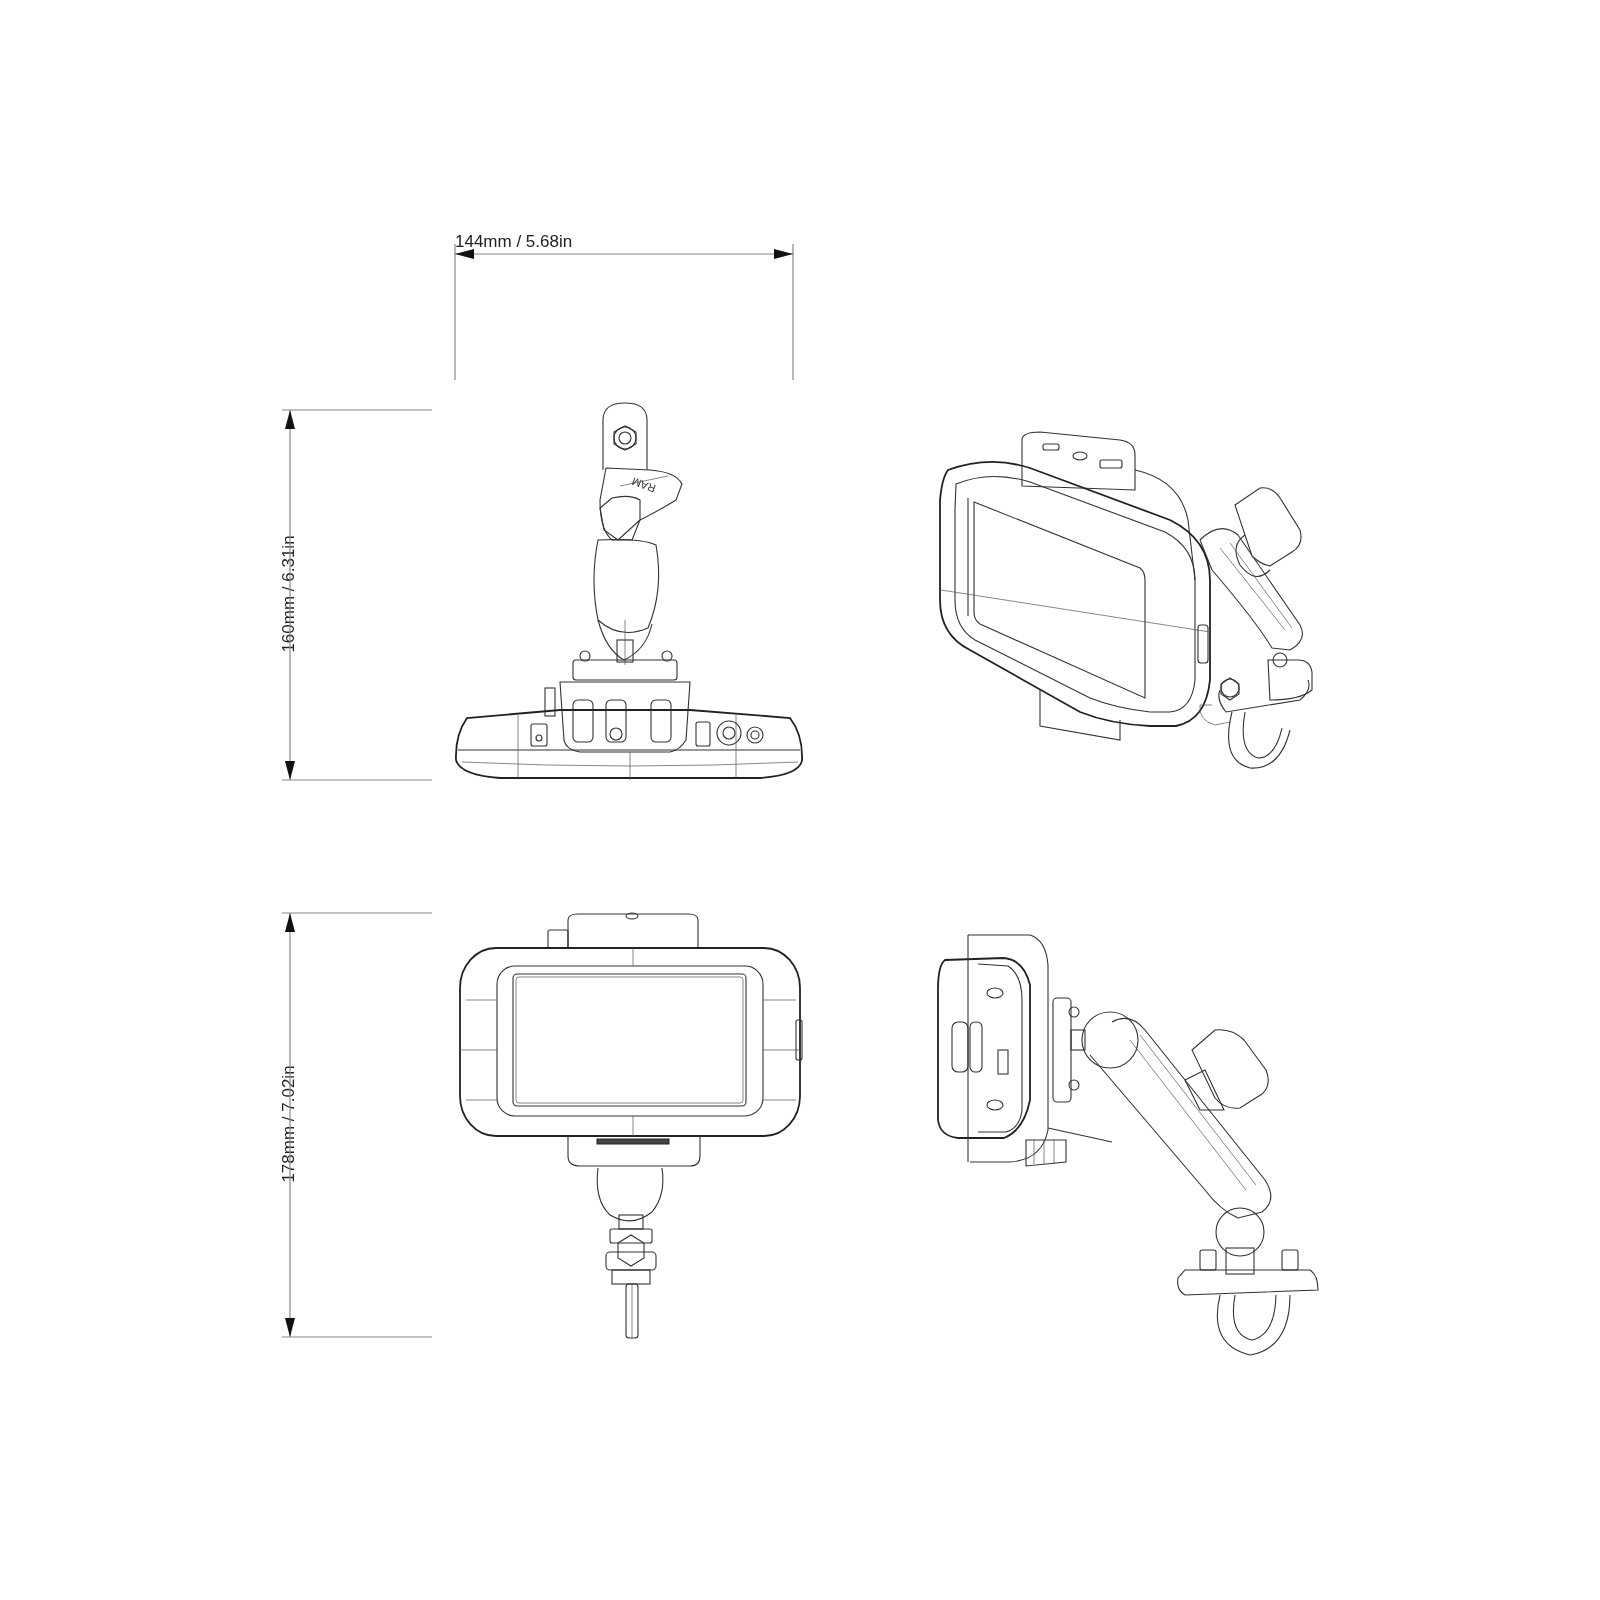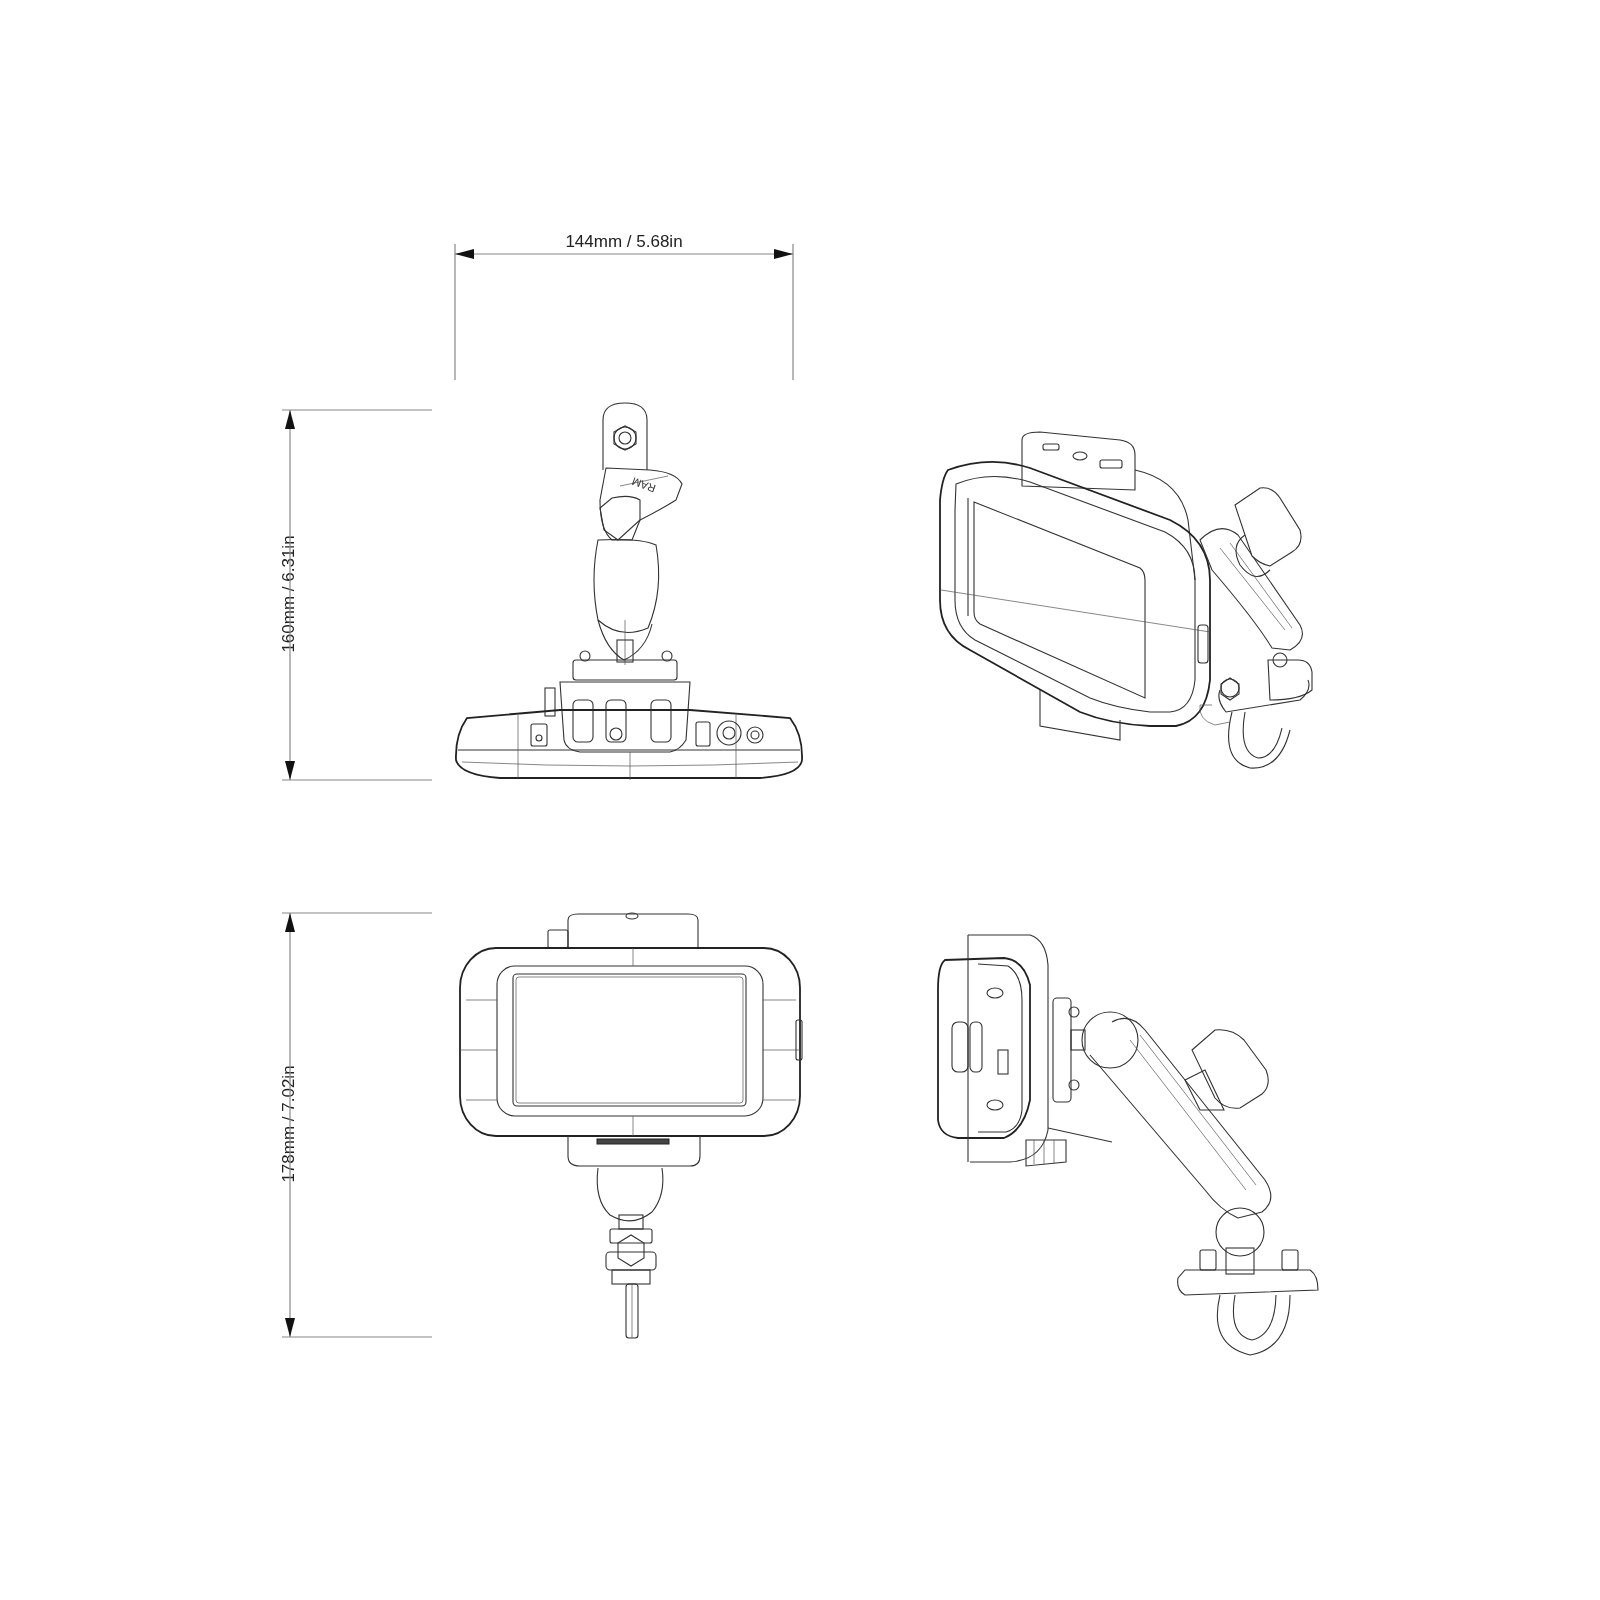--- a/index.html
+++ b/index.html
@@ -1,19 +1,19 @@
 <!DOCTYPE html>
 <html><head>
 <meta charset="utf-8">
 <style>
   html, body { margin:0; padding:0; background:#ffffff; }
   body { width:1600px; height:1600px; position:relative; overflow:hidden; font-family:"Liberation Sans", sans-serif; }
   .canvas { position:absolute; left:0; top:0; width:1600px; height:1600px; }
   .dim-label { position:absolute; font-family:"Liberation Sans", sans-serif; font-size:17px; color:#222; white-space:nowrap; }
-  .dim-label.h { left:455px; width:338px; top:232px; text-align:center; }
+  .dim-label.h { left:455px; width:338px; top:232px; }
   .dim-label.v { transform-origin:center center; transform:rotate(-90deg); width:300px; text-align:center; }
   .dim-label.v1 { left:139px; top:584px; }
   .dim-label.v2 { left:139px; top:1114px; }
   svg .ln { fill:none; stroke:#333; stroke-width:1.1; }
   svg .thk { fill:none; stroke:#222; stroke-width:1.8; }
   svg .thin { fill:none; stroke:#555; stroke-width:0.7; }
   svg .dim { fill:none; stroke:#888; stroke-width:1.2; }
   svg .arrow { fill:#111; stroke:none; }
   svg .fillw { fill:#fff; stroke:#333; stroke-width:1.1; }
   svg .dark { fill:#444; stroke:#222; stroke-width:1; }

